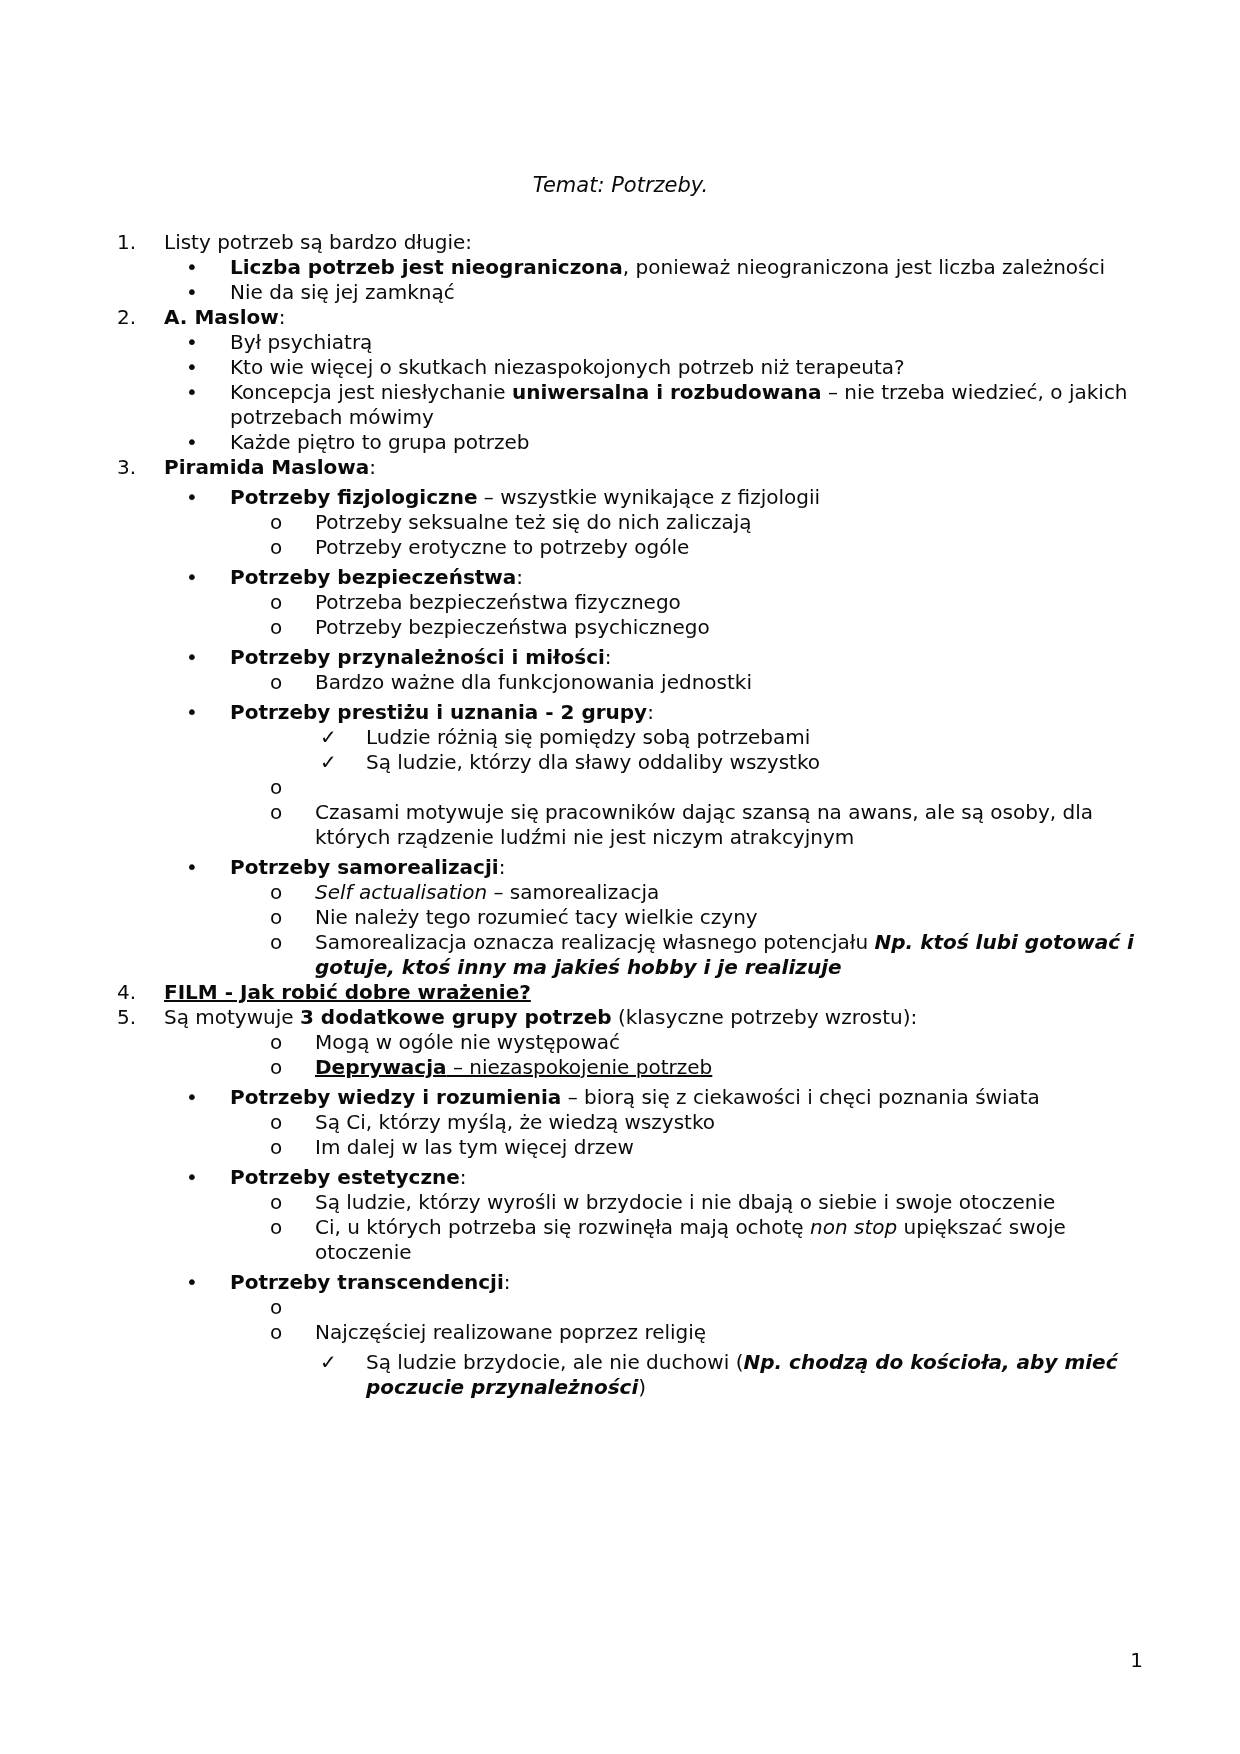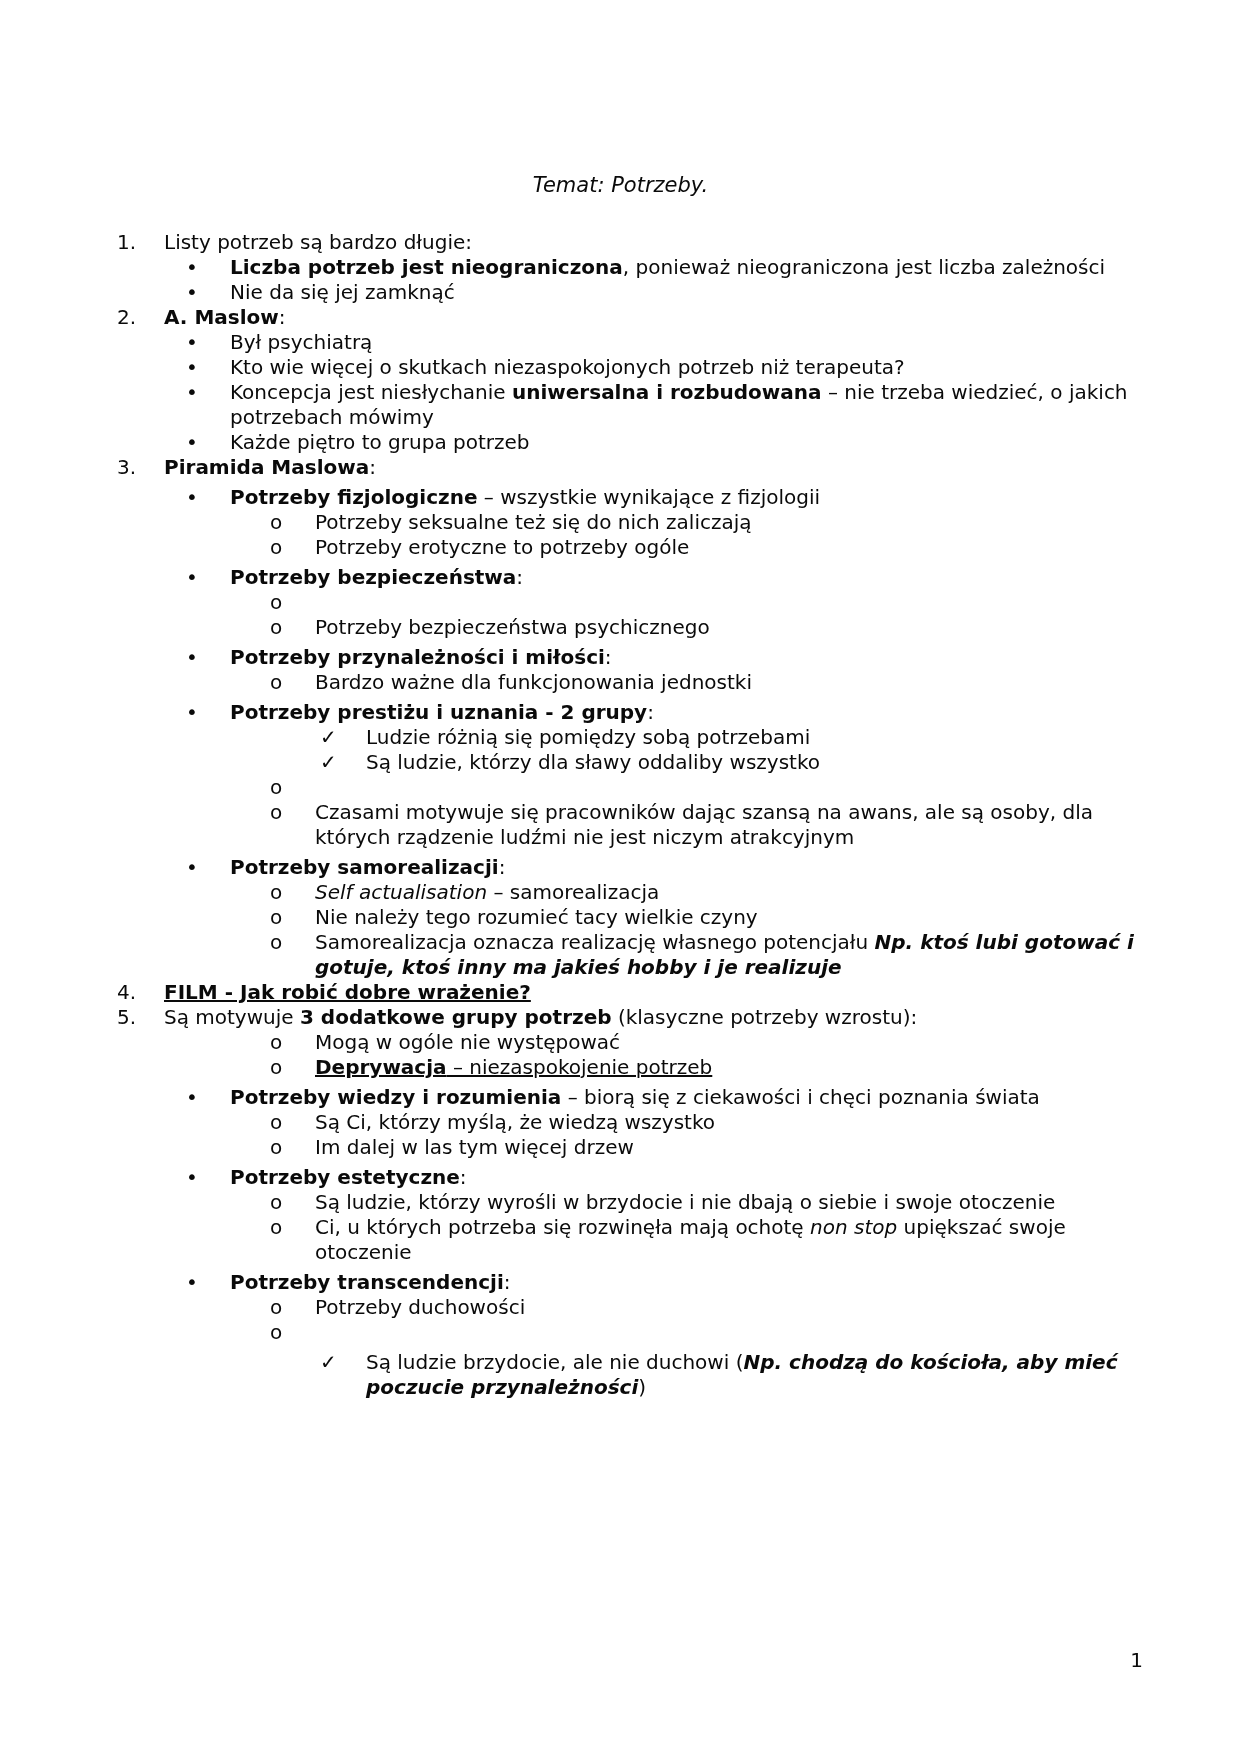--- a/index.html
+++ b/index.html
@@ -104,20 +104,21 @@
         <div class="row lvl-o">
           <span class="marker">o</span>
           <span class="txt"><span>Potrzeby erotyczne to potrzeby ogóle</span></span>
         </div>
         <div class="row lvl-bullet gap">
           <span class="marker">•</span>
           <span class="txt"><span class="b">Potrzeby bezpieczeństwa</span><span>:</span></span>
         </div>
         <div class="row lvl-o">
           <span class="marker">o</span>
+          <span class="txt"><span>Potrzeba bezpieczeństwa fizycznego</span></span>
         </div>
         <div class="row lvl-o">
           <span class="marker">o</span>
           <span class="txt"><span>Potrzeby bezpieczeństwa psychicznego</span></span>
         </div>
         <div class="row lvl-bullet gap">
           <span class="marker">•</span>
           <span class="txt"><span class="b">Potrzeby przynależności i miłości</span><span>:</span></span>
         </div>
         <div class="row lvl-o">
@@ -198,24 +199,24 @@
         <div class="row lvl-o">
           <span class="marker">o</span>
           <span class="txt"><span>Ci, u których potrzeba się rozwinęła mają ochotę </span><span class="i">non stop</span><span> upiększać swoje otoczenie</span></span>
         </div>
         <div class="row lvl-bullet gap">
           <span class="marker">•</span>
           <span class="txt"><span class="b">Potrzeby transcendencji</span><span>:</span></span>
         </div>
         <div class="row lvl-o">
           <span class="marker">o</span>
-          <span class="txt"><span>Potrzeby duchowości</span></span>
-        </div>
-        <div class="row lvl-o">
-          <span class="marker">o</span>
+        </div>
+        <div class="row lvl-o">
+          <span class="marker">o</span>
+          <span class="txt"><span>Najczęściej realizowane poprzez religię</span></span>
         </div>
         <div class="row lvl-check gap">
           <span class="marker">✓</span>
           <span class="txt"><span>Są ludzie brzydocie, ale nie duchowi (</span><span class="b i">Np. chodzą do kościoła, aby mieć poczucie przynależności</span><span>)</span></span>
         </div>
       </div>
   </div>
   <div class="page-number">1</div>
 </div>
 

